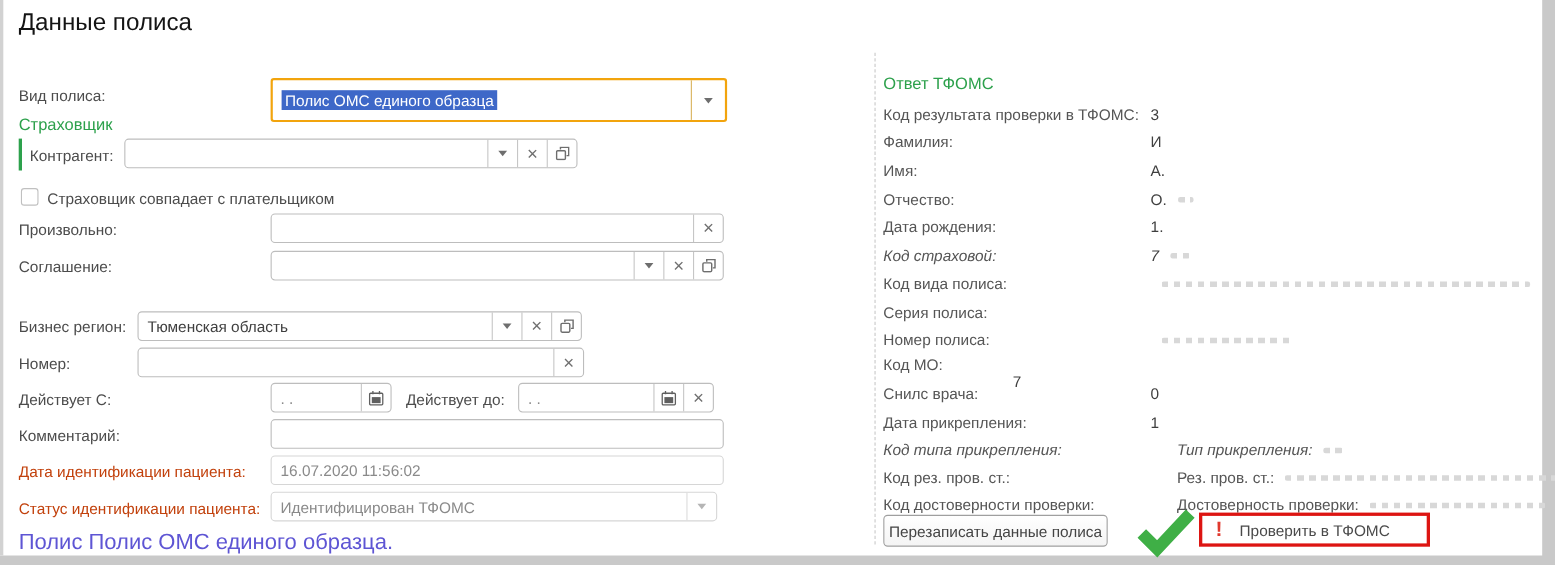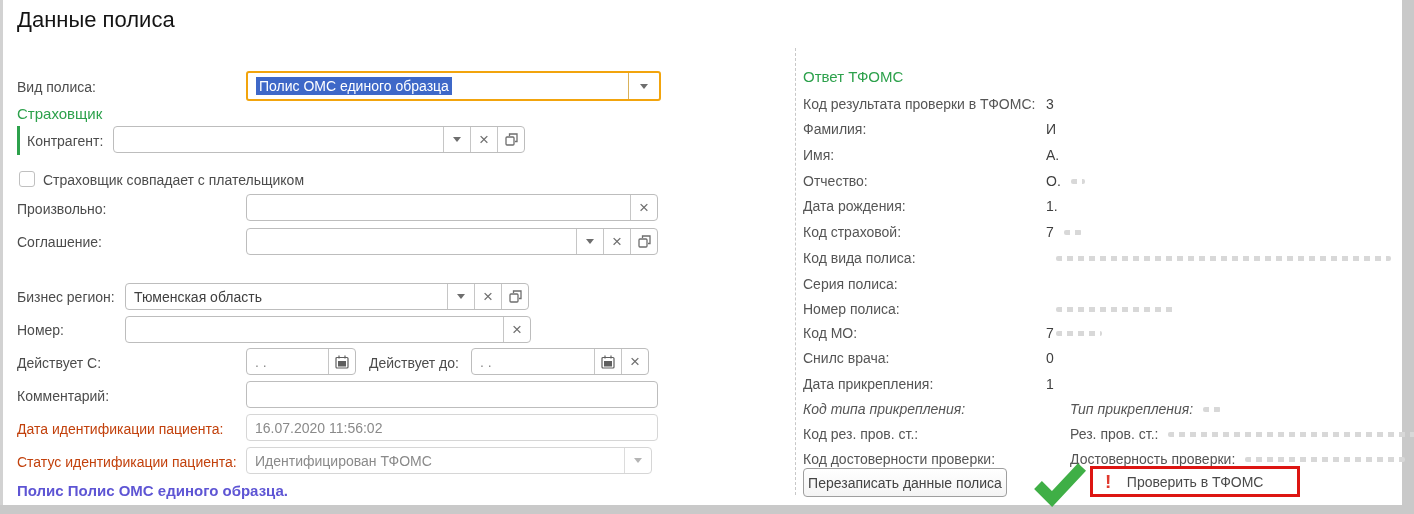--- a/index.html
+++ b/index.html
@@ -66,32 +66,32 @@
     position:absolute;display:flex;align-items:center;justify-content:center;
     border:1px solid #9f9f9f;border-radius:4px;background:linear-gradient(#ffffff,#f4f4f4);
     color:#444;font-size:14px;box-sizing:border-box;cursor:pointer;
   }
   .annot-red{
     position:absolute;border:3px solid #dd1512;box-sizing:border-box;
     display:flex;align-items:center;background:#fff;cursor:pointer;
   }
   .excl{font-weight:900;color:#e0392e;font-size:19px;margin:0 0 0 12px;}
   .annot-label{flex:1;text-align:center;color:#4a4a4a;padding-right:18px;}
-  .footer-link{position:absolute;font-weight:bold;font-size:15px;color:#5e55d4;white-space:nowrap;}
+  .footer-link{position:absolute;font-weight:normal;font-size:20px;color:#5e55d4;white-space:nowrap;}
   svg{display:block;}
 </style>
 </head>
 <body>
 
 <div class="frame">
 
   <div class="page-title">Данные полиса</div>
 
   <div class="lbl" style="left:14px;top:79px;">Вид полиса:</div>
-  <div class="fieldbox focus-combo" style="left:243px;top:71px;width:415px;height:30px;gap:46px;">
+  <div class="fieldbox focus-combo" style="left:243px;top:71px;width:415px;height:40px;gap:46px;">
     <div class="val">
         <span class="sel-text">Полис ОМС единого образца</span>
       </div>
     <div class="sec" style="width:30px;border-left-color:#d9b25a;">
         <span class="arrow-down"></span>
       </div>
   </div>
 
   <div class="green-hdr" style="left:14px;top:105px;">Страховщик</div>
   <div class="req-bar" style="left:14px;top:126px;"></div>
@@ -230,40 +230,40 @@
     </div>
     <div class="rrow" style="top:123px;">
       <span class="rlabel">Отчество:</span>
         <span class="rvalue">О.</span>
         <span class="smudge" style="width:14px;"></span>
     </div>
     <div class="rrow" style="top:148px;">
       <span class="rlabel">Дата рождения:</span>
         <span class="rvalue">1.</span>
     </div>
-    <div class="rrow" style="top:174px;">
+    <div class="rrow" style="top:174px;font-style:italic;">
       <span class="rlabel">Код страховой:</span>
         <span class="rvalue">7</span>
         <span class="smudge" style="width:18px;"></span>
     </div>
     <div class="rrow" style="top:200px;">
       <span class="rlabel">Код вида полиса:</span>
         <span class="rvalue"></span>
         <span class="smudge" style="width:335px;"></span>
     </div>
     <div class="rrow" style="top:226px;">
       <span class="rlabel">Серия полиса:</span>
         <span class="rvalue"></span>
     </div>
     <div class="rrow" style="top:251px;">
       <span class="rlabel">Номер полиса:</span>
         <span class="rvalue"></span>
         <span class="smudge" style="width:120px;"></span>
     </div>
-    <div class="rrow" style="top:275px;">
+    <div class="rrow" style="top:275px;flex-direction:column;">
       <span class="rlabel">Код МО:</span>
         <span class="rvalue">7</span>
         <span class="smudge" style="width:46px;margin-left:2px;"></span>
     </div>
     <div class="rrow" style="top:300px;">
       <span class="rlabel">Снилс врача:</span>
         <span class="rvalue">0</span>
     </div>
     <div class="rrow" style="top:326px;">
       <span class="rlabel">Дата прикрепления:</span>

